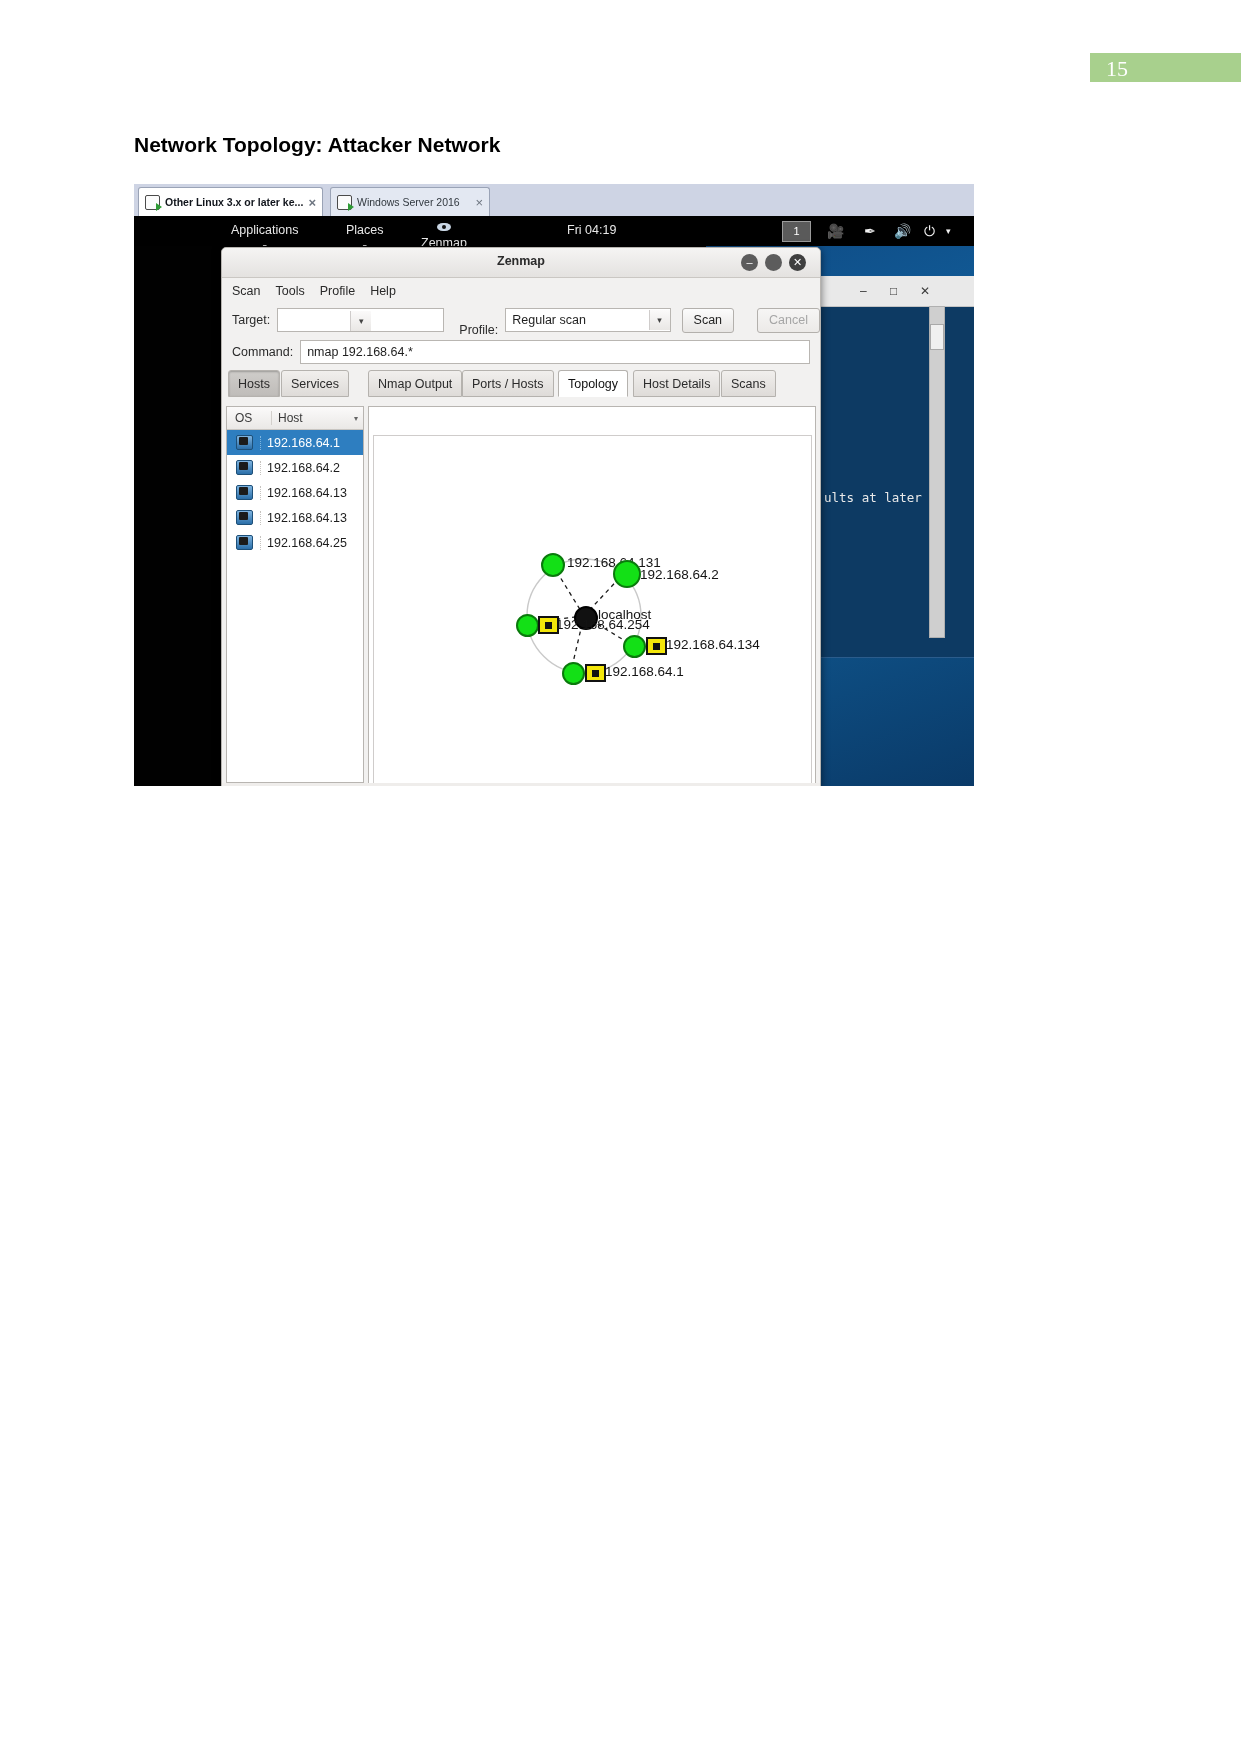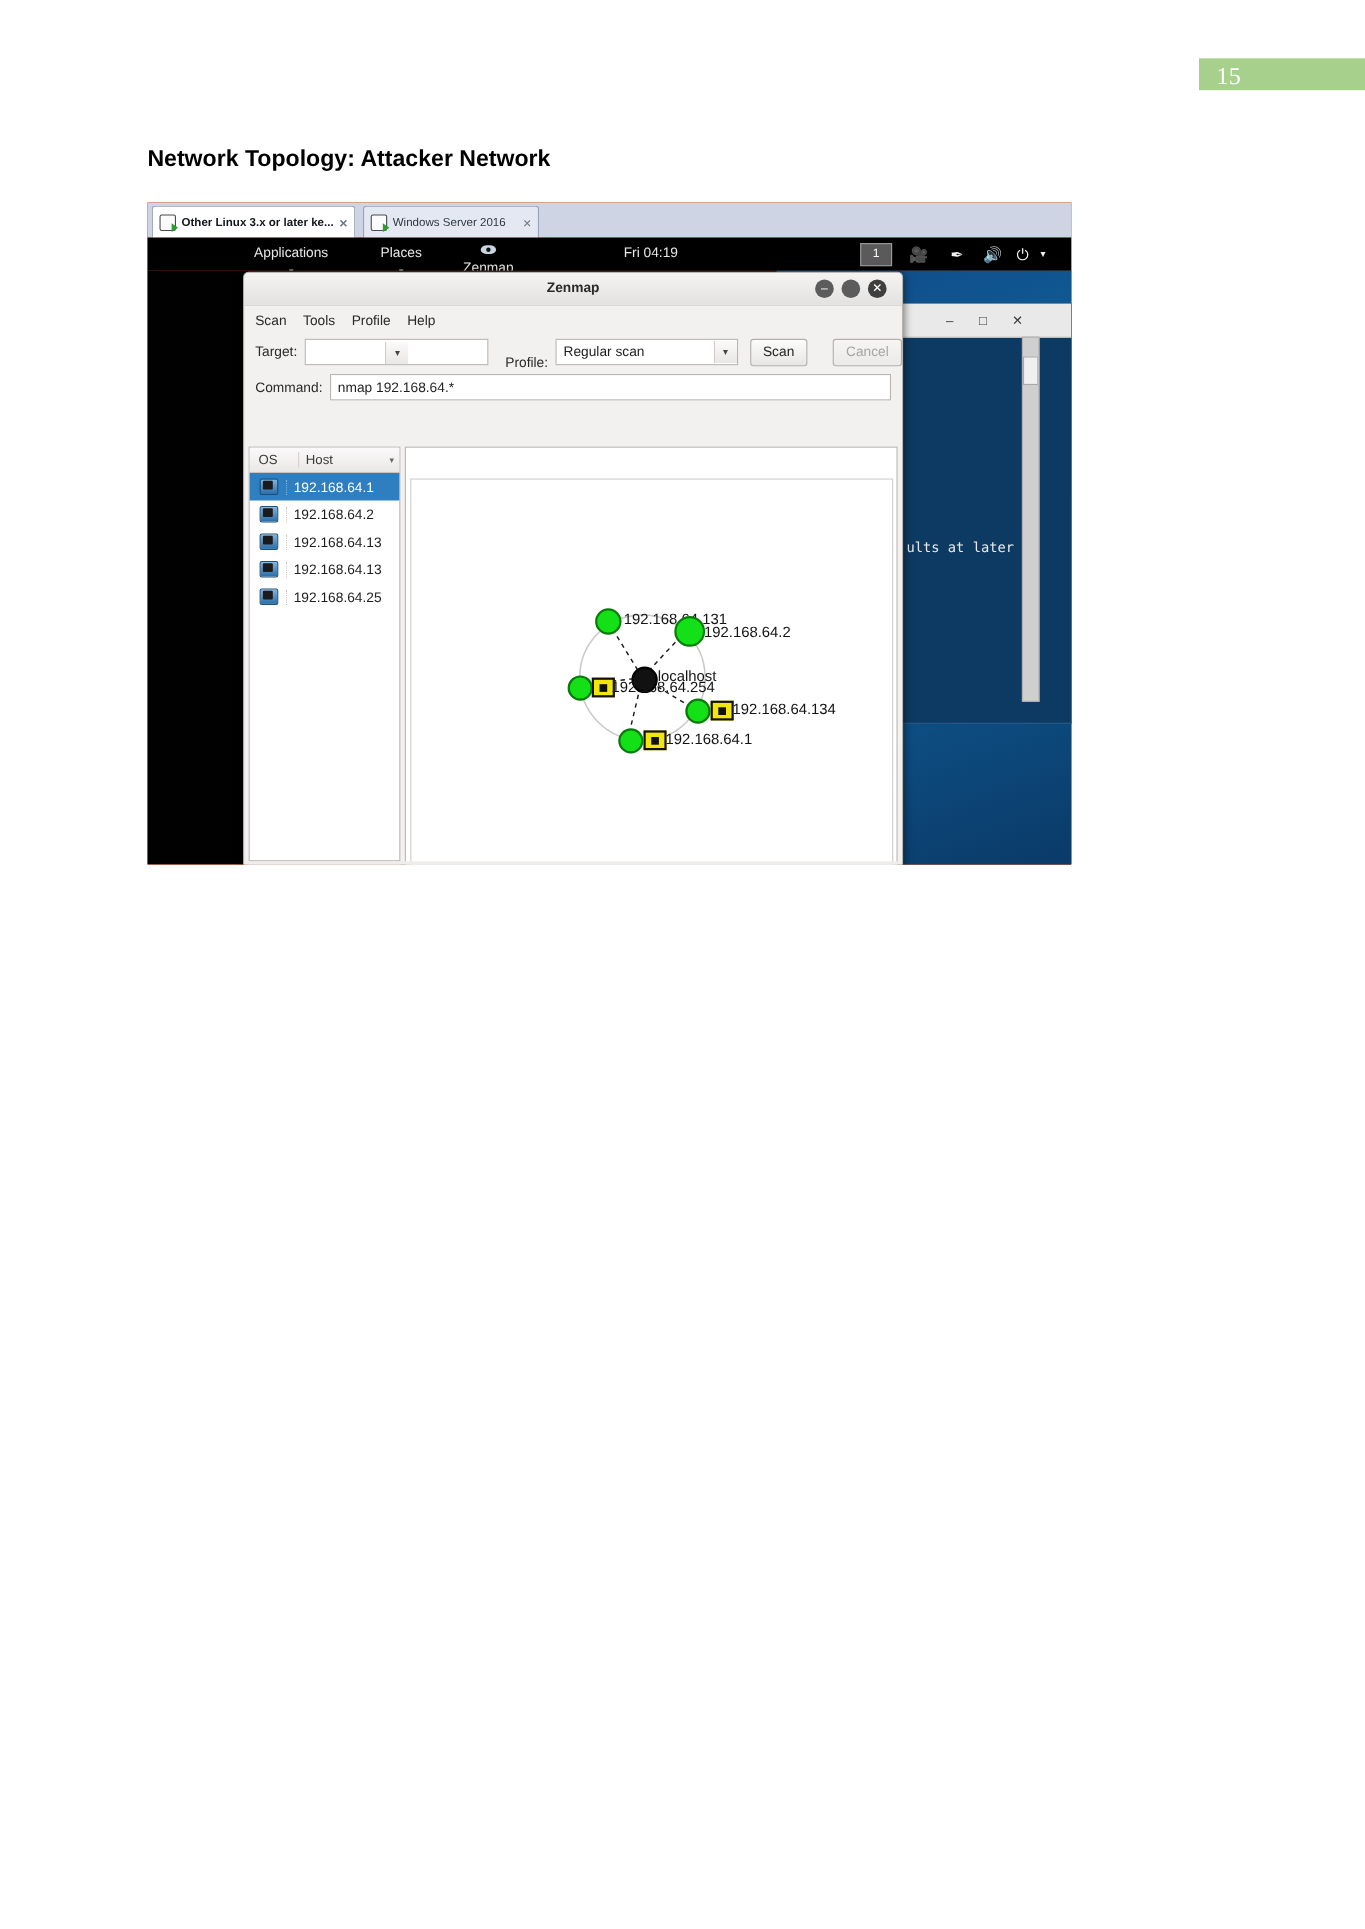--- a/index.html
+++ b/index.html
@@ -312,20 +312,30 @@
       <div class="btn disabled">Cancel</div>
     </div>
 
     <div class="zen-row">
       <span class="lbl">Command:</span>
       <div class="cmdbox">
         <span>nmap 192.168.64.*</span>
       </div>
     </div>
 
+    <div class="tabs-row">
+      <div class="ztab pressed" style="left:6px;">Hosts</div>
+      <div class="ztab" style="left:59px;">Services</div>
+
+      <div class="ztab" style="left:146px;">Nmap Output</div>
+      <div class="ztab" style="left:240px;">Ports / Hosts</div>
+      <div class="ztab sel" style="left:336px;">Topology</div>
+      <div class="ztab" style="left:411px;">Host Details</div>
+      <div class="ztab" style="left:499px;">Scans</div>
+    </div>
 
     <div class="left-pane">
       <div class="lp-head">
         <span class="c1">OS</span>
         <span class="c2">Host</span>
         <span class="sortarrow">▾</span>
       </div>
 
       <div class="hostrow sel">
         <span class="osicon"></span>

